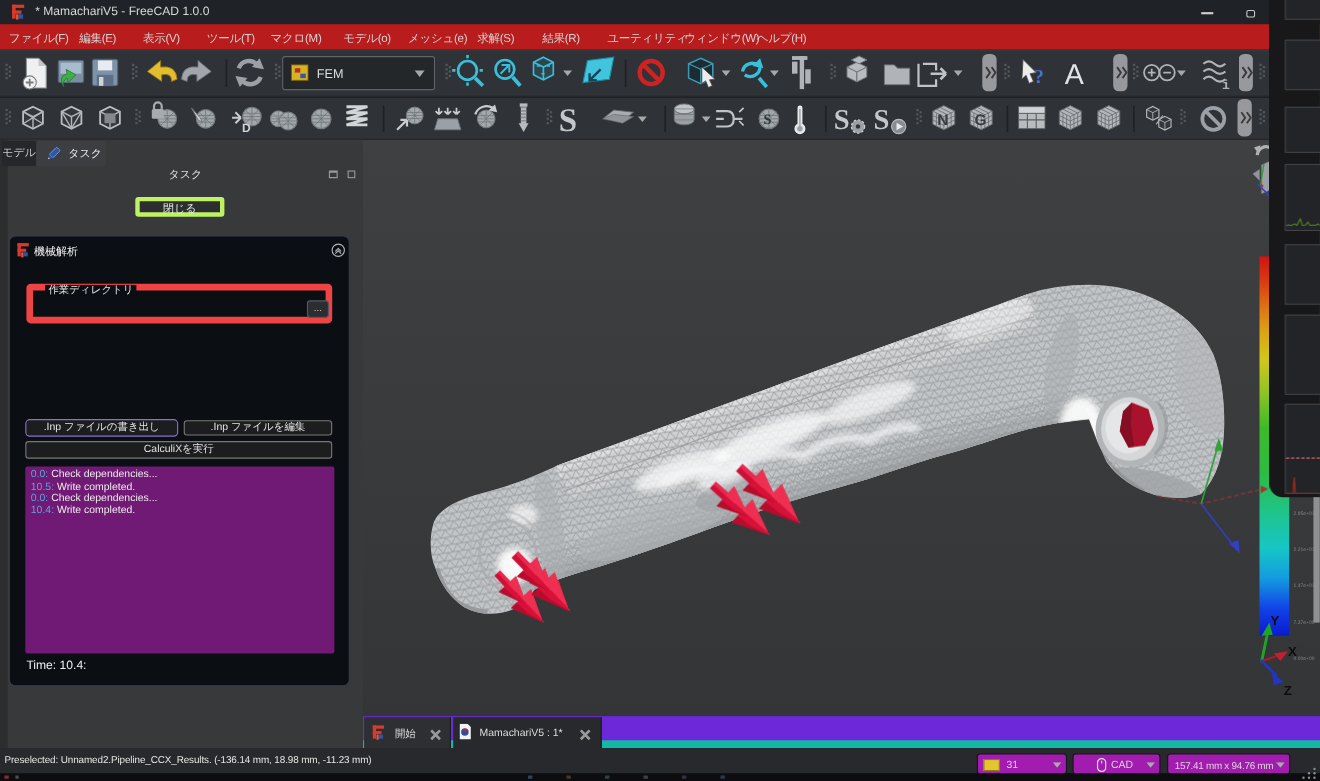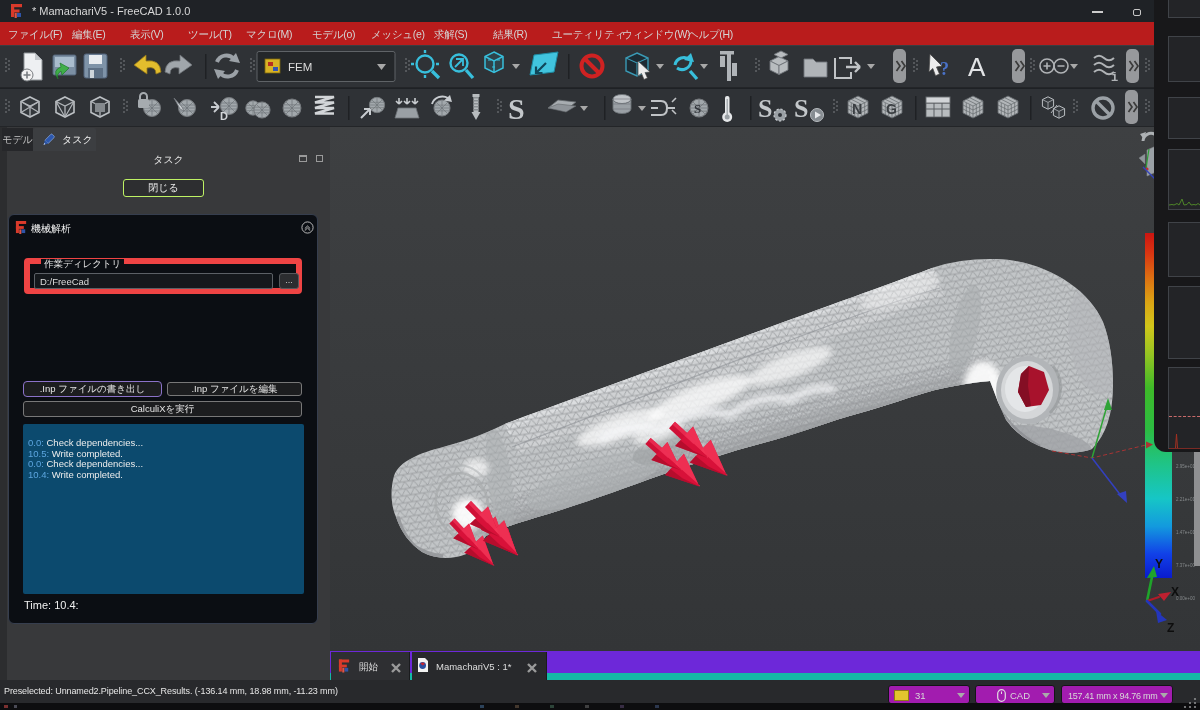--- a/index.html
+++ b/index.html
@@ -7,28 +7,28 @@
 #title{position:absolute;left:0;top:0;width:1172px;height:22px;background:#1f2226;color:#d8d8d8;font-size:11px}
 #menu{position:absolute;left:0;top:22px;width:1200px;height:23px;background:#b91c1c;color:#d4d4d4;font-size:10.5px}
 .mi{position:absolute;top:6px;white-space:nowrap;letter-spacing:-0.3px}
 #tb1{position:absolute;left:0;top:45px;width:1200px;height:43px;background:#2f3236;border-top:1px solid #3a3d41;border-bottom:1px solid #232528}
 #tb2{position:absolute;left:0;top:89px;width:1200px;height:38px;background:#2f3236;border-bottom:1px solid #232528}
 #dock{position:absolute;left:0;top:127px;width:330px;height:556px;background:#38393b}
 #dockedge{position:absolute;left:0;top:127px;width:7px;height:556px;background:#2c2d2f}
 #vpedge{position:absolute;left:330px;top:127px;width:1px;height:524px;background:#26272a}
 .tab{position:absolute;top:1px;height:23px;font-size:10px;color:#c8c8c8;text-align:center}
 #paneltitle{position:absolute;left:7px;top:151px;width:323px;height:17px;color:#e4e4e4;font-size:10px;text-align:center;line-height:17px}
-#btnclose{position:absolute;left:123px;top:179px;width:81px;height:18px;background:#2d2e30;border:1px solid #bef264;border-radius:3px;color:#ececec;font-size:10px;text-align:center;line-height:16px}
+#btnclose{position:absolute;left:123px;top:179px;width:81px;height:18px;background:#2d2e30;border:4px solid #bef264;border-radius:3px;color:#ececec;font-size:10px;text-align:center;line-height:16px}
 #panel{position:absolute;left:8px;top:214px;width:310px;height:410px;background:#0b0e13;border:1px solid #363e4e;border-radius:6px}
 .fs{position:absolute;border:6px solid #ef4444;border-radius:4px}
 .leg{position:absolute;top:-5px;background:#0b0e13;padding:0 3px;color:#e6e6e6;font-size:9.5px;line-height:10px;white-space:nowrap}
 .radio{position:absolute;width:12px;height:12px;border-radius:50%;border:1px solid #d2d2d2;background:#0c0c0c}
 .rlab{position:absolute;color:#eaeaea;font-size:9.5px;white-space:nowrap}
 .pbtn{position:absolute;background:#1c1d1f;border:1px solid #787878;border-radius:3px;color:#e4e4e4;font-size:9.5px;text-align:center}
-#log{position:absolute;left:14px;top:209px;width:281px;height:170px;background:#0c4a6e;border-radius:2px;font-size:9.5px;line-height:10.5px;color:#ececec;padding:14px 0 0 5px}
+#log{position:absolute;left:14px;top:209px;width:281px;height:170px;background:#701a75;border-radius:2px;font-size:9.5px;line-height:10.5px;color:#ececec;padding:3px 0 0 5px}
 .bn{color:#5ca5df}
 #tabsrow{position:absolute;left:330px;top:651px;width:980px;height:29px;background:#6d28d9;border-bottom:7px solid #14b8a6}
 .btab{position:absolute;top:1px;height:28px;font-size:9.5px;color:#dedede}
 #status{position:absolute;left:0;top:680px;width:1200px;height:23px;background:#28292c;color:#e6e6e6;font-size:9.5px}
 .swidget{position:absolute;top:5px;height:19px;background:#a21caf;border:1px solid #141518;border-radius:3px;color:#d8d8d8;font-size:9.5px}
 #taskbar{position:absolute;left:0;top:703px;width:1200px;height:7px;background:#0d0d0f}
 #overlay{position:absolute;left:1154px;top:0;width:46px;height:452px;background:#18181a;border-bottom-left-radius:12px}
 .obox{position:absolute;left:14px;width:40px;background:#232427;border:1px solid #404348}
 #graystrip{position:absolute;left:1194px;top:452px;width:6px;height:114px;background:#8f9092}
 </style></head><body>
@@ -88,21 +88,20 @@
       <rect x="7" y="9" width="4" height="4" fill="#2f54a8"></rect>
       <rect x="4.6" y="9" width="2.2" height="5" fill="#e05545"></rect>
     </svg>
  <span class="abs" style="left:22px;top:7px;color:#f2f2f2;font-size:10px">機械解析</span>
  <svg class="abs" style="left:292px;top:6px" width="13" height="13" viewBox="0 0 13 13">
       <circle cx="6.5" cy="6.5" r="5.6" fill="none" stroke="#b8b8b8" stroke-width="1"></circle>
       <path d="M3.8 7.6 L6.5 5 L9.2 7.6 M3.8 9.6 L6.5 7 L9.2 9.6" fill="none" stroke="#b8b8b8" stroke-width="1"></path>
     </svg>
  <div class="fs" style="left:15px;top:43px;width:278px;height:36px">
    <span class="leg" style="left:11px">作業ディレクトリ</span>
-   <div class="abs" style="left:4px;top:9px;width:239px;height:16px;background:#15181c;border:1px solid #5c6066;border-radius:2px;color:#dadada;font-size:9.5px;line-height:15px;padding-left:5px">D:/FreeCad</div>
    <div class="abs" style="left:249px;top:9px;width:20px;height:16px;background:#2c2d30;border:1px solid #56585c;border-radius:3px;color:#cccccc;font-size:9px;text-align:center;line-height:13px">...</div>
  </div>
  <div class="pbtn" style="left:14px;top:166px;width:139px;height:16px;border:1.5px solid #8b72c9;line-height:13px;border-radius:4px">.Inp ファイルの書き出し</div>
  <div class="pbtn" style="left:158px;top:167px;width:135px;height:14px;line-height:12px">.Inp ファイルを編集</div>
  <div class="pbtn" style="left:14px;top:186px;width:279px;height:16px;line-height:14px">CalculiXを実行</div>
  <div id="log"><span class="bn">0.0:</span> Check dependencies...<br><span class="bn">10.5:</span> Write completed.<br><span class="bn">0.0:</span> Check dependencies...<br><span class="bn">10.4:</span> Write completed.</div>
  <div class="abs" style="left:15px;top:384px;color:#f0f0f0;font-size:11px">Time: 10.4:</div>
 </div>
 
 <div id="tabsrow">

